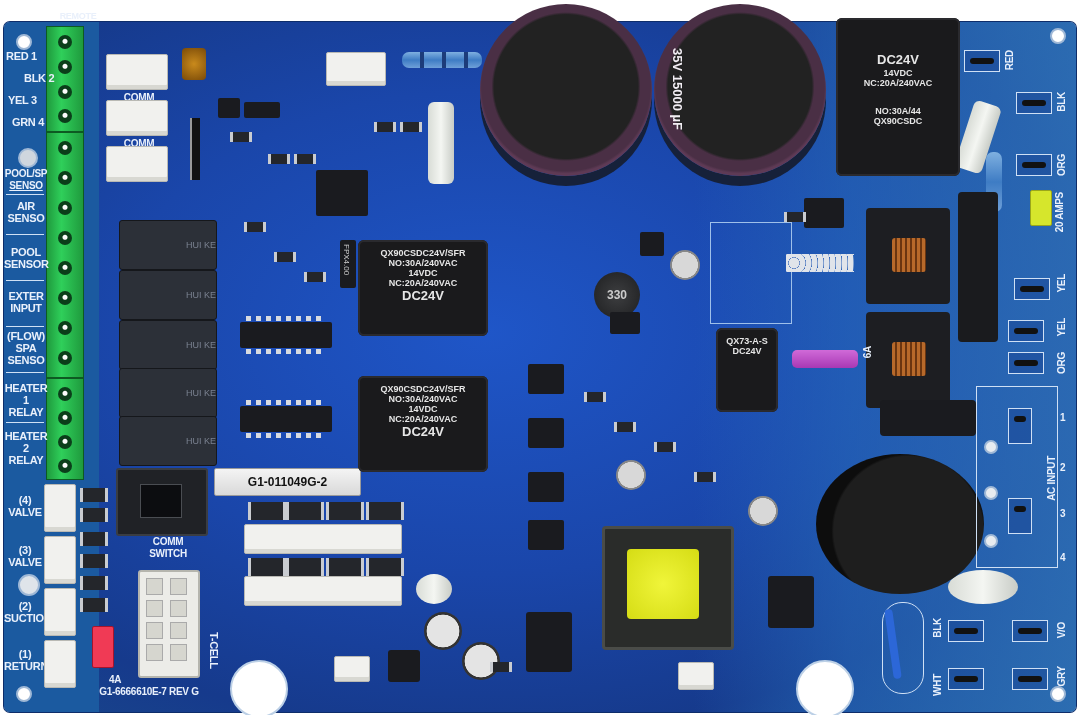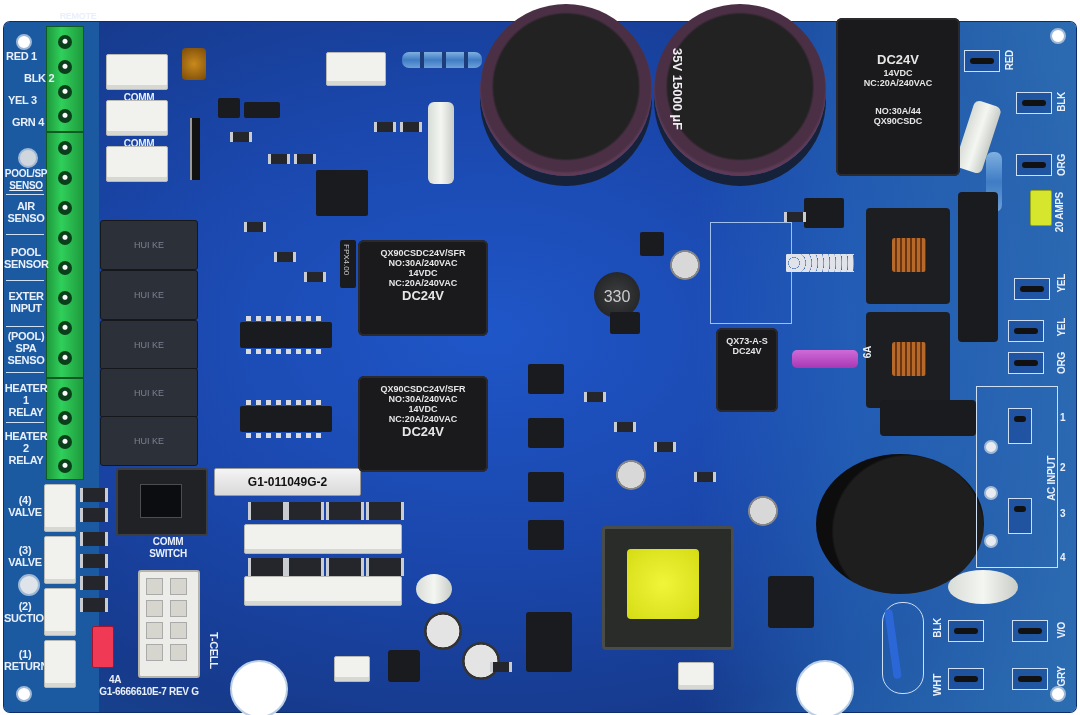--- a/index.html
+++ b/index.html
@@ -11,21 +11,21 @@
     background:linear-gradient(90deg,rgba(30,90,170,0) 0%,rgba(40,110,190,.55) 40%,rgba(50,120,190,.75) 100%);border-radius:0 6px 6px 0;}
   .board-left{position:absolute;left:0;top:0;width:95px;height:690px;background:#1b5aa0;border-radius:6px 0 0 6px;}
   .silk{position:absolute;color:#e9f0fb;font-weight:bold;font-size:11px;line-height:12px;text-align:center;letter-spacing:-.3px;}
   .silk-line{position:absolute;height:1px;background:#cfe0f5;}
   .label-sticker{position:absolute;background:linear-gradient(#f4f4f4,#d9d9d9);border:1px solid #9a9a9a;border-radius:2px;color:#111;text-align:center;font-weight:bold;}
   .mount-hole{position:absolute;width:12px;height:12px;border-radius:50%;background:#fff;border:2px solid #9fb8d6;}
   .terminal{position:absolute;background:linear-gradient(90deg,#1f9a3d,#2fcf5a 40%,#1f9a3d);border:1px solid #0d5a22;}
   .screw{position:absolute;width:14px;height:14px;border-radius:50%;background:radial-gradient(circle at 50% 45%,#fafafa 0 2px,#0b3e1a 3px 100%);left:8px;}
   .jst{position:absolute;background:#f1f1ee;border:1px solid #b9b9b4;border-radius:2px;box-shadow:inset 0 -4px 0 #d8d8d2;}
   .relay-big{position:absolute;background:#1a1a1c;border-radius:6px;box-shadow:inset 0 0 0 2px #2a2a2e;color:#e6e6e6;font-size:9px;line-height:10px;text-align:center;font-weight:bold;}
-  .relay-small{position:absolute;background:#2c3038;border:1px solid #15171b;border-radius:3px;color:#7a8190;font-size:9px;text-align:center;line-height:48px;}
+  .relay-small{position:absolute;background:#2c3038;border:1px solid #15171b;border-radius:3px;color:#7a8190;font-size:9px;text-align:right;line-height:48px;margin-left:19px;}
   .cap-big{position:absolute;border-radius:50%;background:radial-gradient(circle at 50% 48%,#222 0 58%,#4a2f45 60% 68%,#5e3a55 70% 100%);box-shadow:0 10px 0 #16213a;}
   .cap-blk{position:absolute;border-radius:50%;background:radial-gradient(circle at 55% 55%,#1e1e1e 0 62%,#0d0d0d 64% 100%);}
   .ic{position:absolute;background:#1a1b1f;border-radius:2px;}
   .ic.dip::before,.ic.dip::after{content:"";position:absolute;left:6px;right:6px;height:5px;background:repeating-linear-gradient(90deg,#d8dbe0 0 5px,transparent 5px 10px);}
   .ic.dip::before{top:-6px;} .ic.dip::after{bottom:-6px;}
   .smd{position:absolute;background:#24262b;border-left:3px solid #c9ccd1;border-right:3px solid #c9ccd1;}
   .choke{position:absolute;background:#1d1e22;border-radius:4px;}
   .coil{position:absolute;background:repeating-linear-gradient(90deg,#b7692a 0 3px,#6a3510 3px 5px);border-radius:3px;}
   .standoff{position:absolute;background:linear-gradient(90deg,#d8dcd6,#f4f6f2 50%,#c8ccc6);border-radius:6px;}
   .jumper{position:absolute;width:34px;height:20px;border:1px solid #cfe0f5;background:rgba(20,60,140,.4);}
@@ -106,21 +106,21 @@
       <div>POOL</div>
       <div>SENSOR</div>
     </div>
   <div class="silk-line" style="left:2px;top:258px;width:38px"></div>
   <div class="silk" style="left:0;top:268px;width:44px">
       <div>EXTER</div>
       <div>INPUT</div>
     </div>
   <div class="silk-line" style="left:2px;top:304px;width:38px"></div>
   <div class="silk" style="left:0;top:308px;width:44px">
-      <div>(POOL)</div>
+      <div>(FLOW)</div>
       <div>SPA</div>
       <div>SENSO</div>
     </div>
   <div class="silk-line" style="left:2px;top:350px;width:38px"></div>
   <div class="silk" style="left:0;top:360px;width:44px">
       <div>HEATER</div>
       <div>1</div>
       <div>RELAY</div>
     </div>
   <div class="silk-line" style="left:2px;top:400px;width:38px"></div>
@@ -240,21 +240,21 @@
     <div>NC:20A/240VAC</div>
     <div style="margin-top:18px">NO:30A/44</div>
     <div>QX90CSDC</div>
   </div>
   <div class="relay-big" style="left:712px;top:306px;width:62px;height:84px">
     <div style="margin-top:8px">QX73-A-S</div>
     <div>DC24V</div>
   </div>
 
   <div class="choke" style="left:590px;top:250px;width:46px;height:46px;border-radius:50%;background:radial-gradient(circle,#3d3e40,#1d1e20)">
-    <div style="position:absolute;left:0;right:0;top:16px;text-align:center;color:#ccc;font-size:16px;font-weight:normal">330</div>
+    <div style="position:absolute;left:0;right:0;top:16px;text-align:center;color:#ccc;font-size:12px;font-weight:bold">330</div>
   </div>
 
   <div class="choke" style="left:862px;top:186px;width:84px;height:96px">
     <div class="coil" style="left:26px;top:30px;width:34px;height:34px"></div>
   </div>
   <div class="choke" style="left:862px;top:290px;width:84px;height:96px">
     <div class="coil" style="left:26px;top:30px;width:34px;height:34px"></div>
   </div>
   <div class="choke" style="left:954px;top:170px;width:40px;height:150px;background:#1a1b1e"></div>
 

